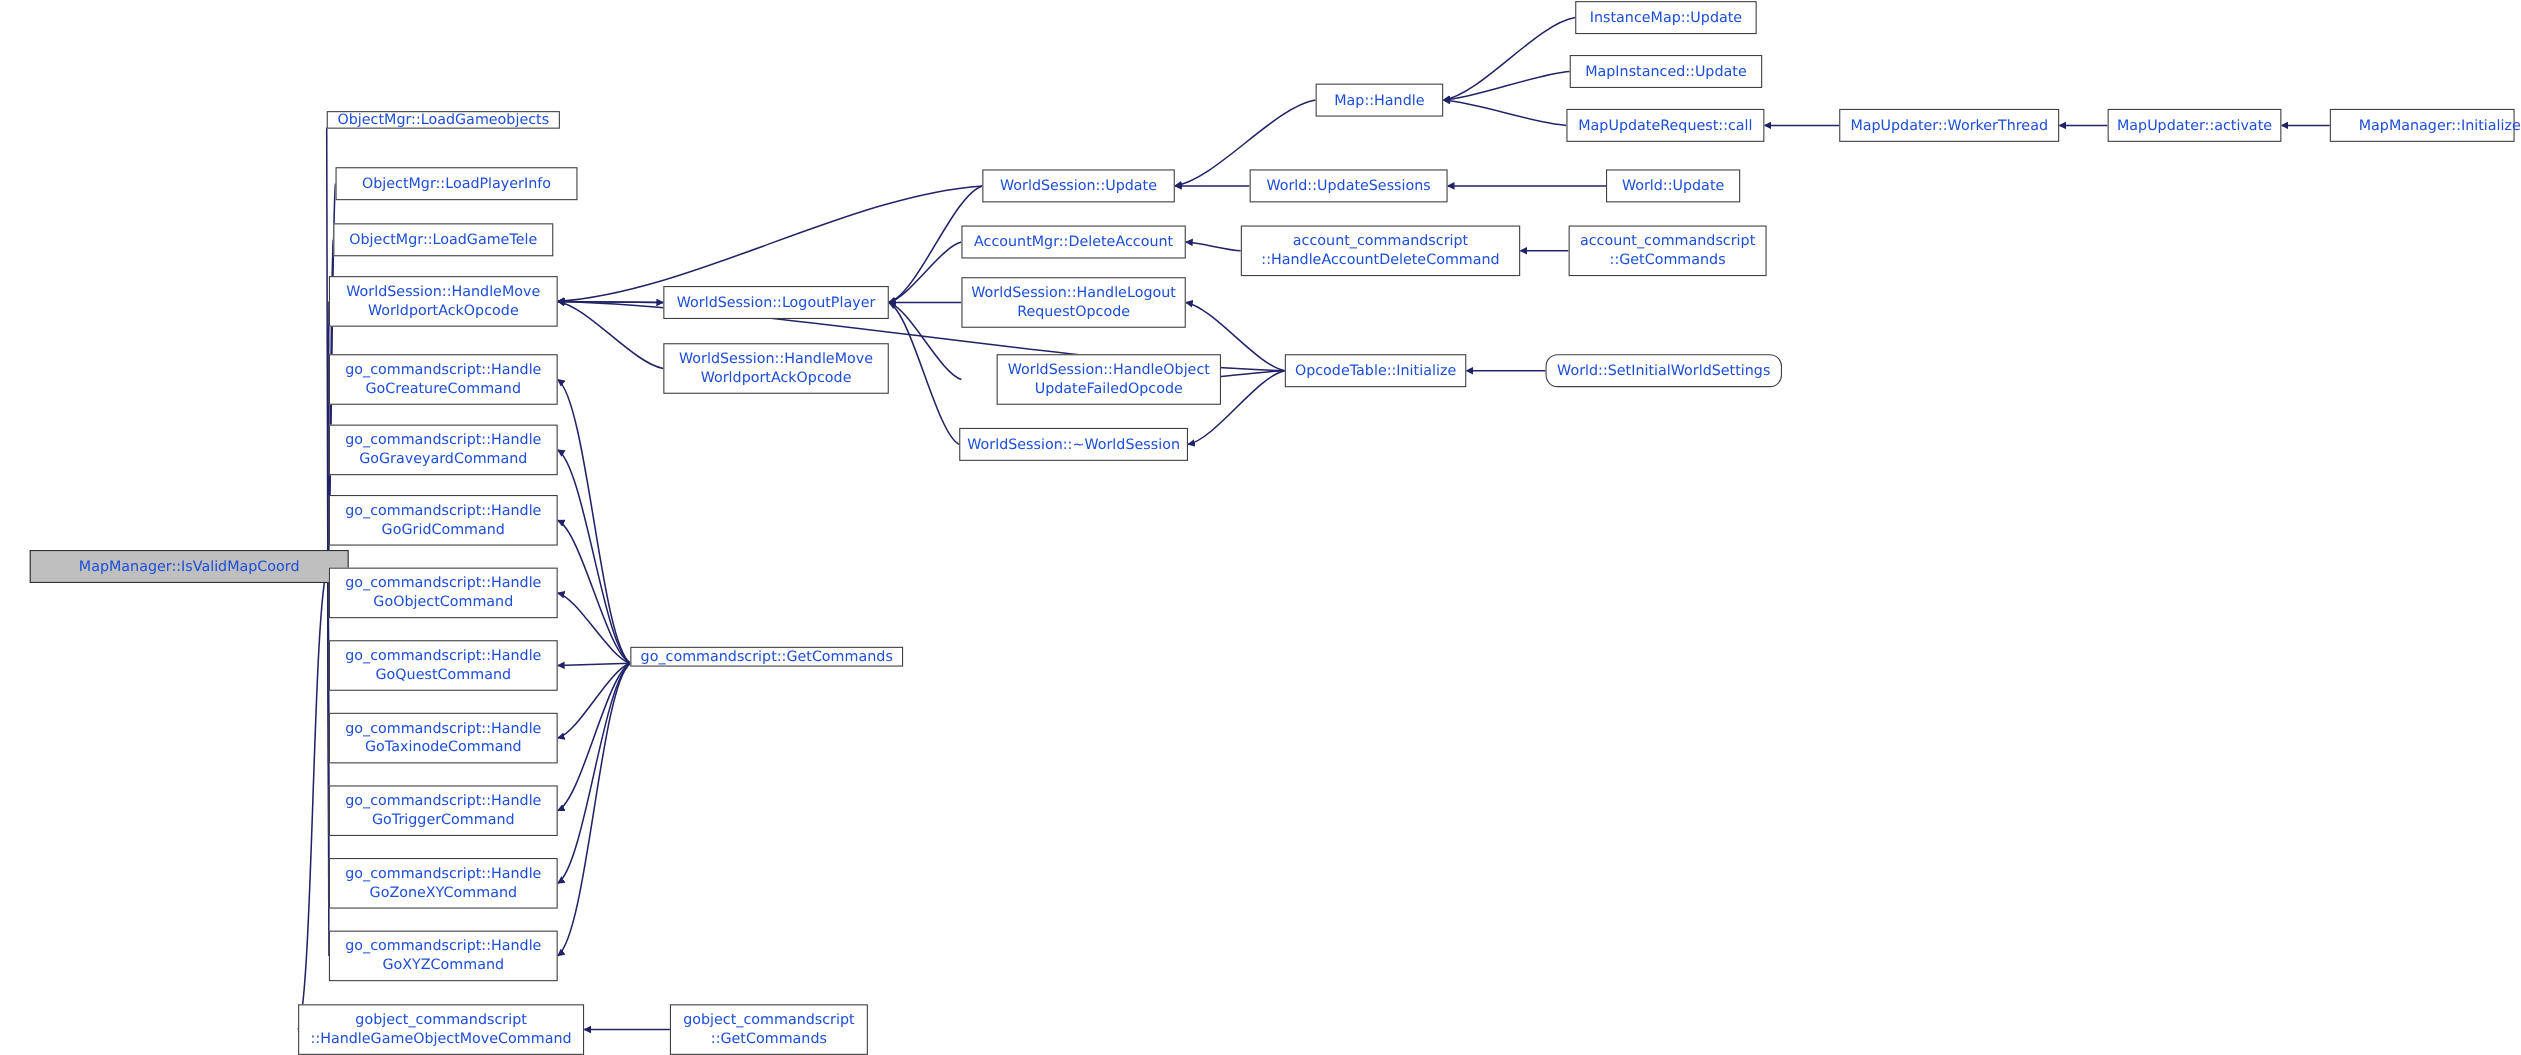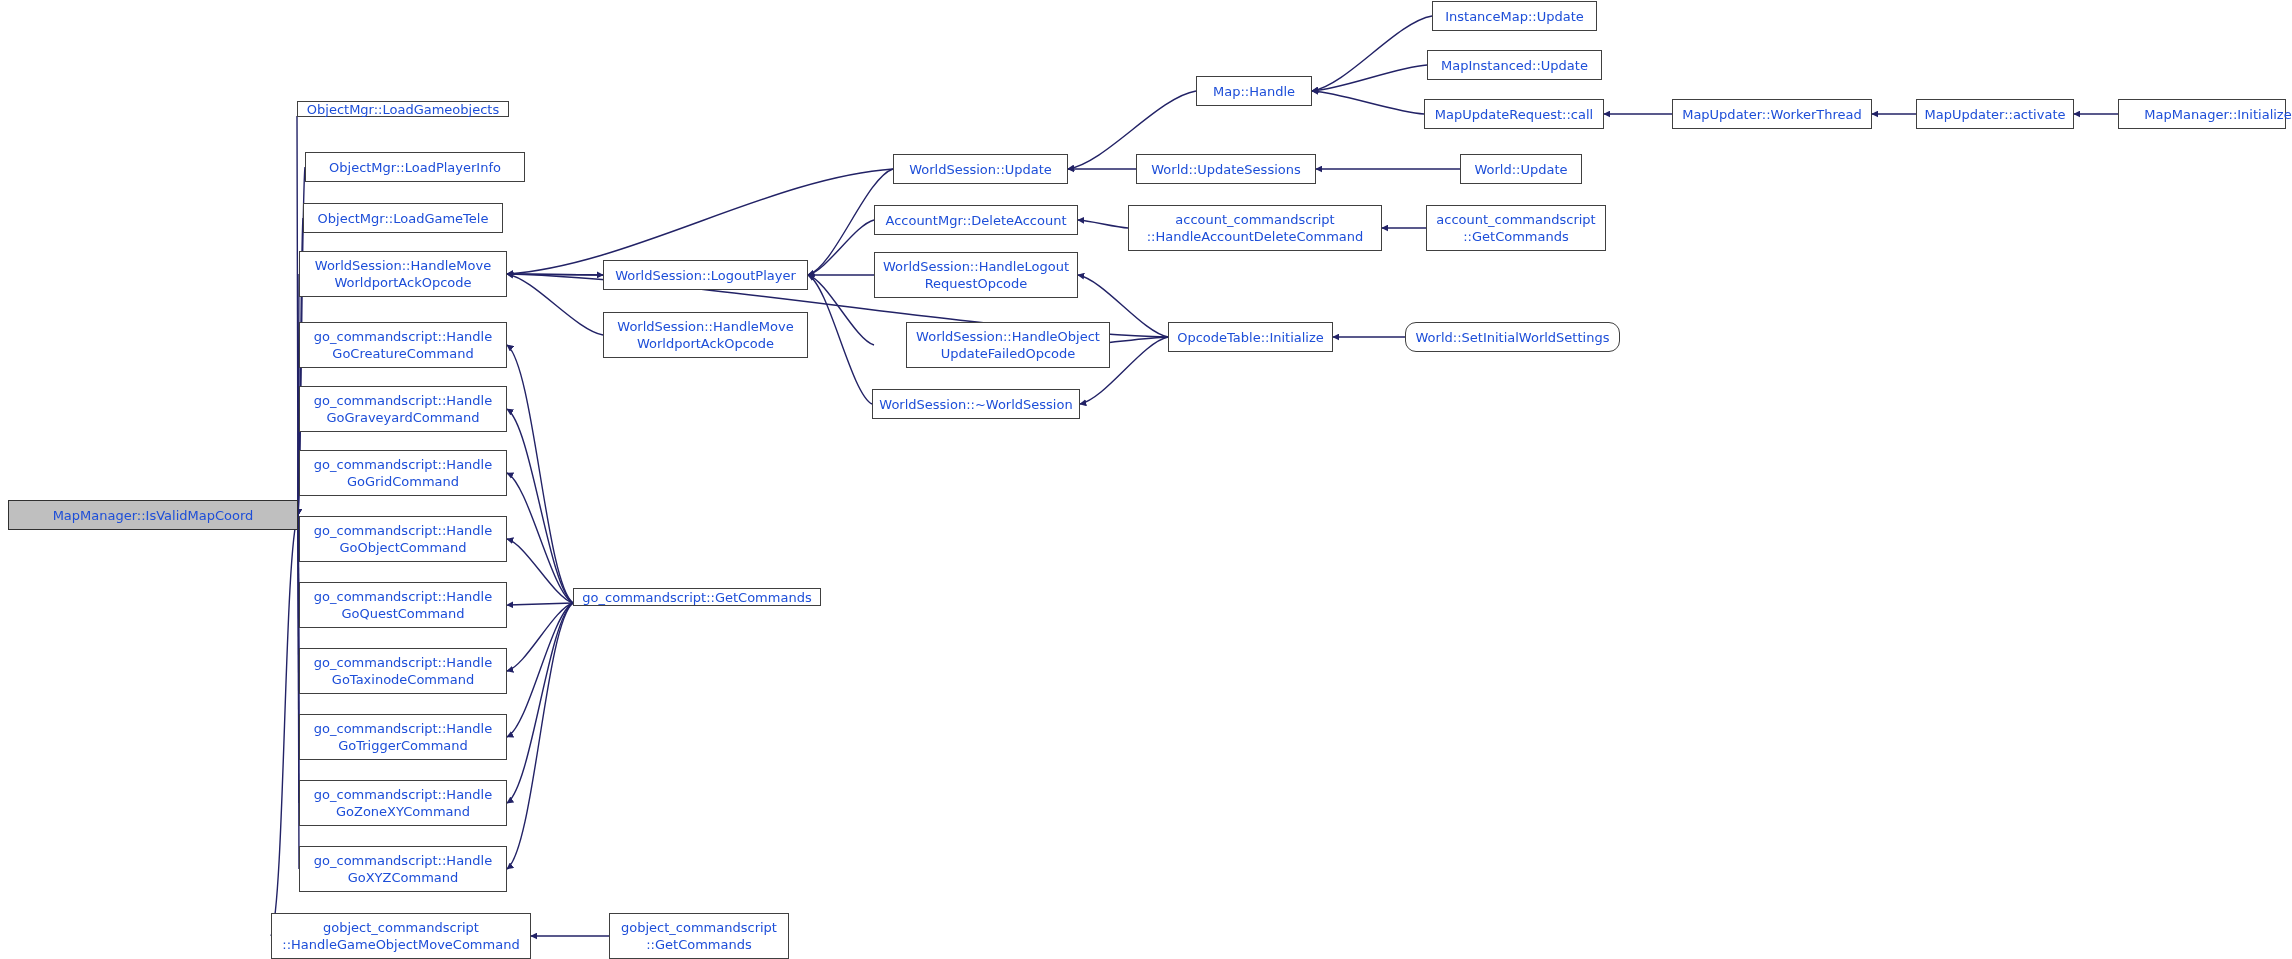--- a/index.html
+++ b/index.html
@@ -32,20 +32,21 @@
     line-height:17px;
     letter-spacing:0px;
     white-space:pre-line;
     padding:0 4px;
     z-index:5;
   }
   .node.root{
     background:#bfbfbf;
     border:1px solid #303030;
     font-weight:normal;
+    margin-left:19px;
   }
 </style>
 </head>
 <body>
 
 <div id="graph-root">
   <svg id="edge-layer" viewBox="0 0 2292 959" width="2292" height="959" xmlns="http://www.w3.org/2000/svg">
       <defs>
         <marker id="ah" viewBox="0 0 10 10" refX="9" refY="5" markerWidth="7" markerHeight="7" orient="auto-start-reverse" markerUnits="userSpaceOnUse">
           <path d="M 0 0 L 10 5 L 0 10 z" fill="#222266"></path>

